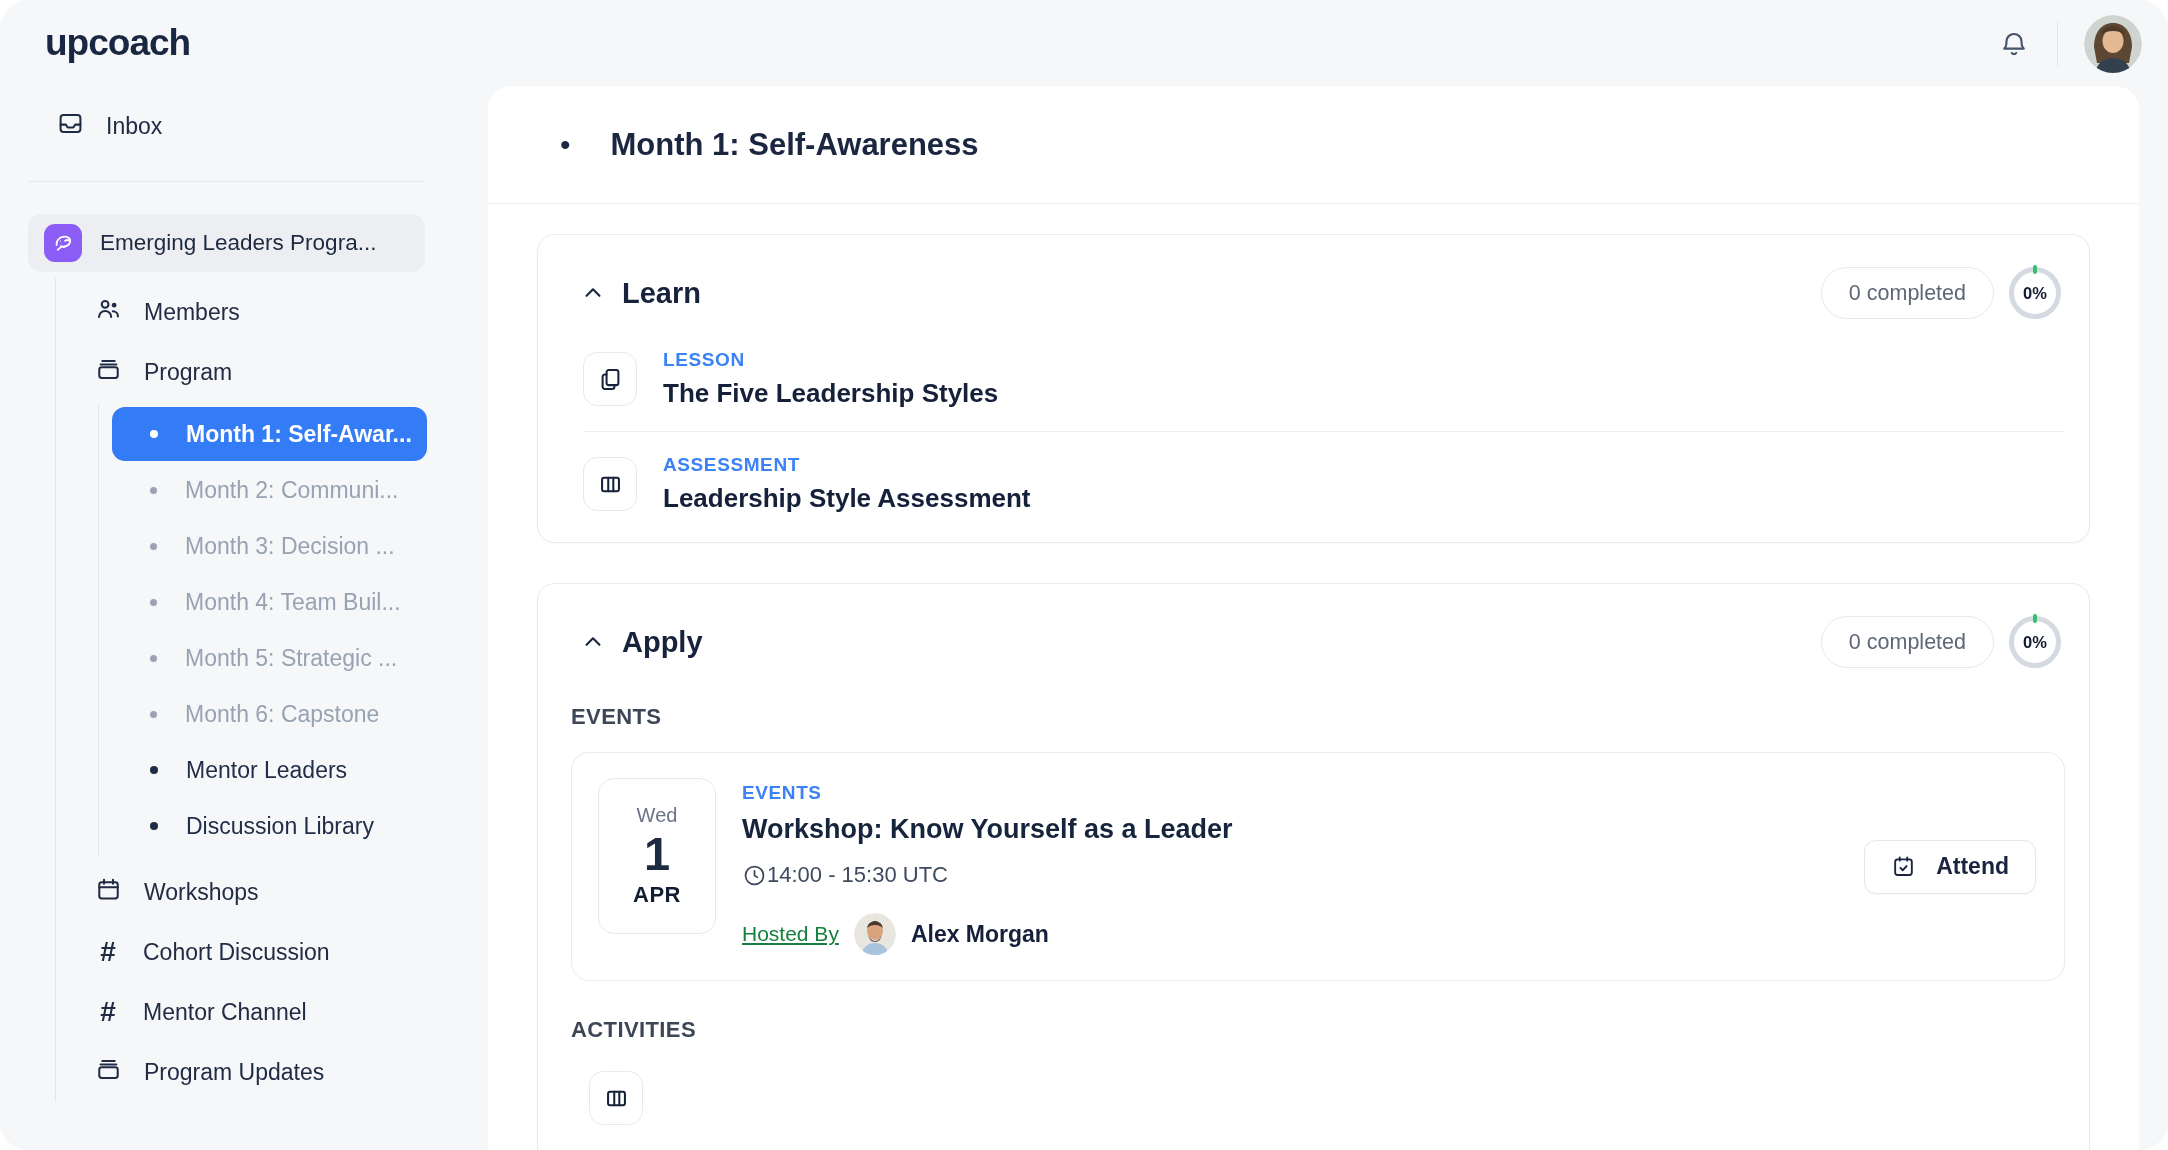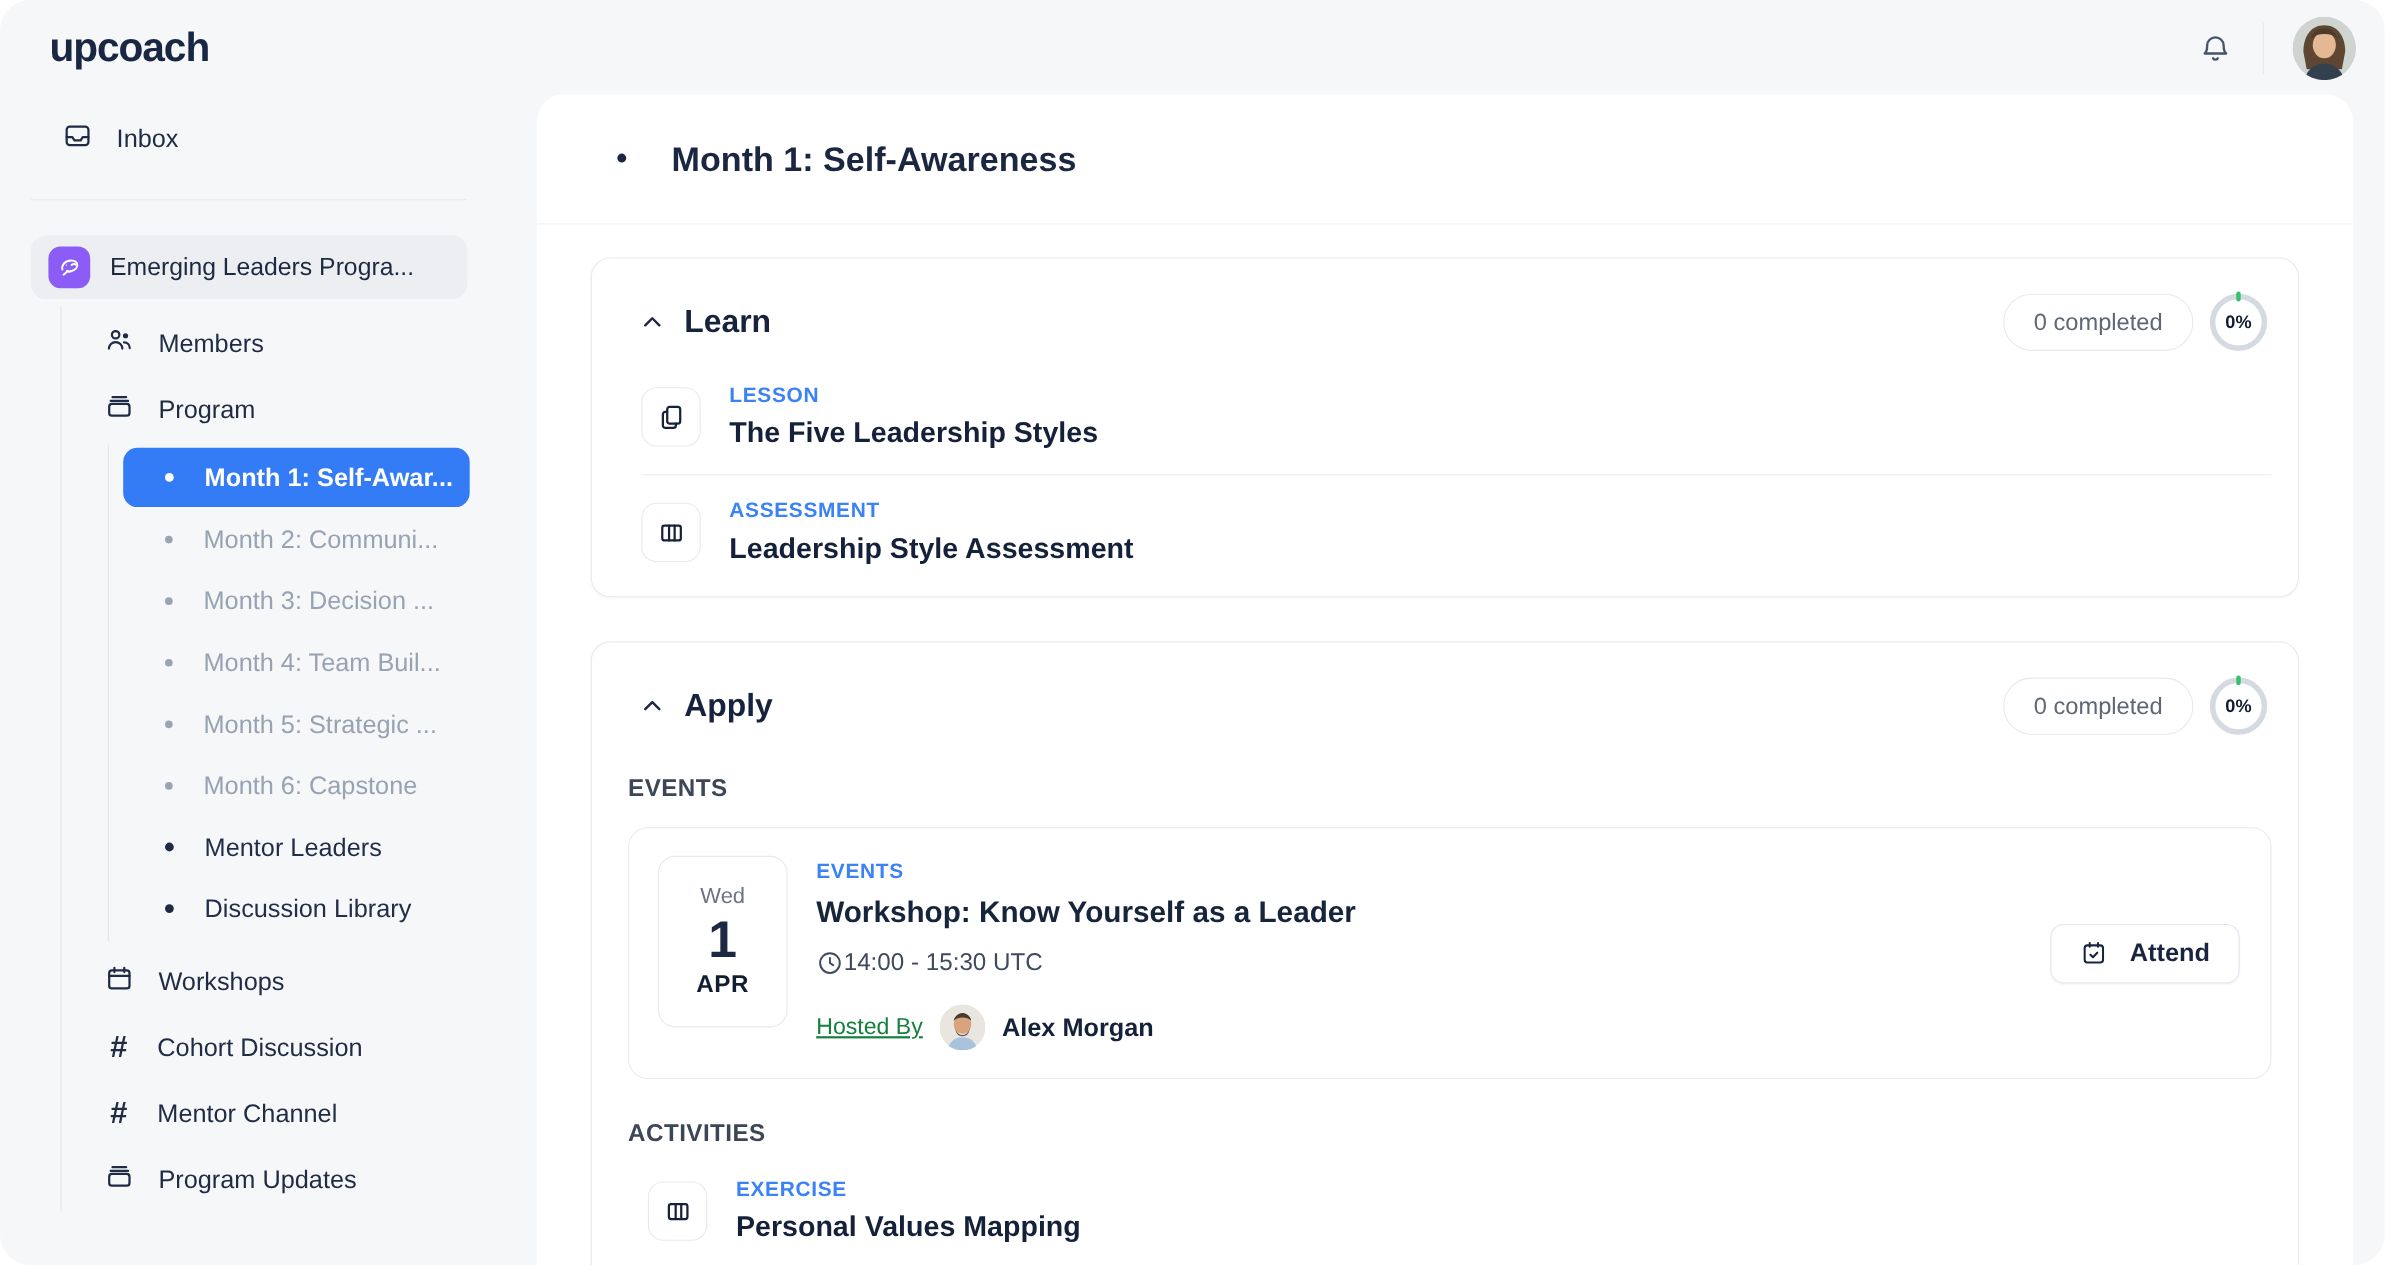--- a/index.html
+++ b/index.html
@@ -391,24 +391,20 @@
 
           <div class="group-label activities-label">ACTIVITIES</div>
 
           <div class="content-item activity-item">
             <span class="tile">
               <svg width="27" height="27" viewBox="0 0 24 24" fill="none" stroke="#16213a" stroke-width="1.8" stroke-linecap="round" stroke-linejoin="round">
                 <rect x="4.5" y="6" width="15" height="12" rx="1.8"></rect>
                 <path d="M10 6v12M14.5 6v12"></path>
               </svg>
             </span>
-            <span>
-              <div class="type-label">EXERCISE</div>
-              <div class="item-title">Personal Values Mapping</div>
-            </span>
           </div>
 
         </div>
       </div>
 
     </div>
   </div>
 </div>
 
 </body></html>

